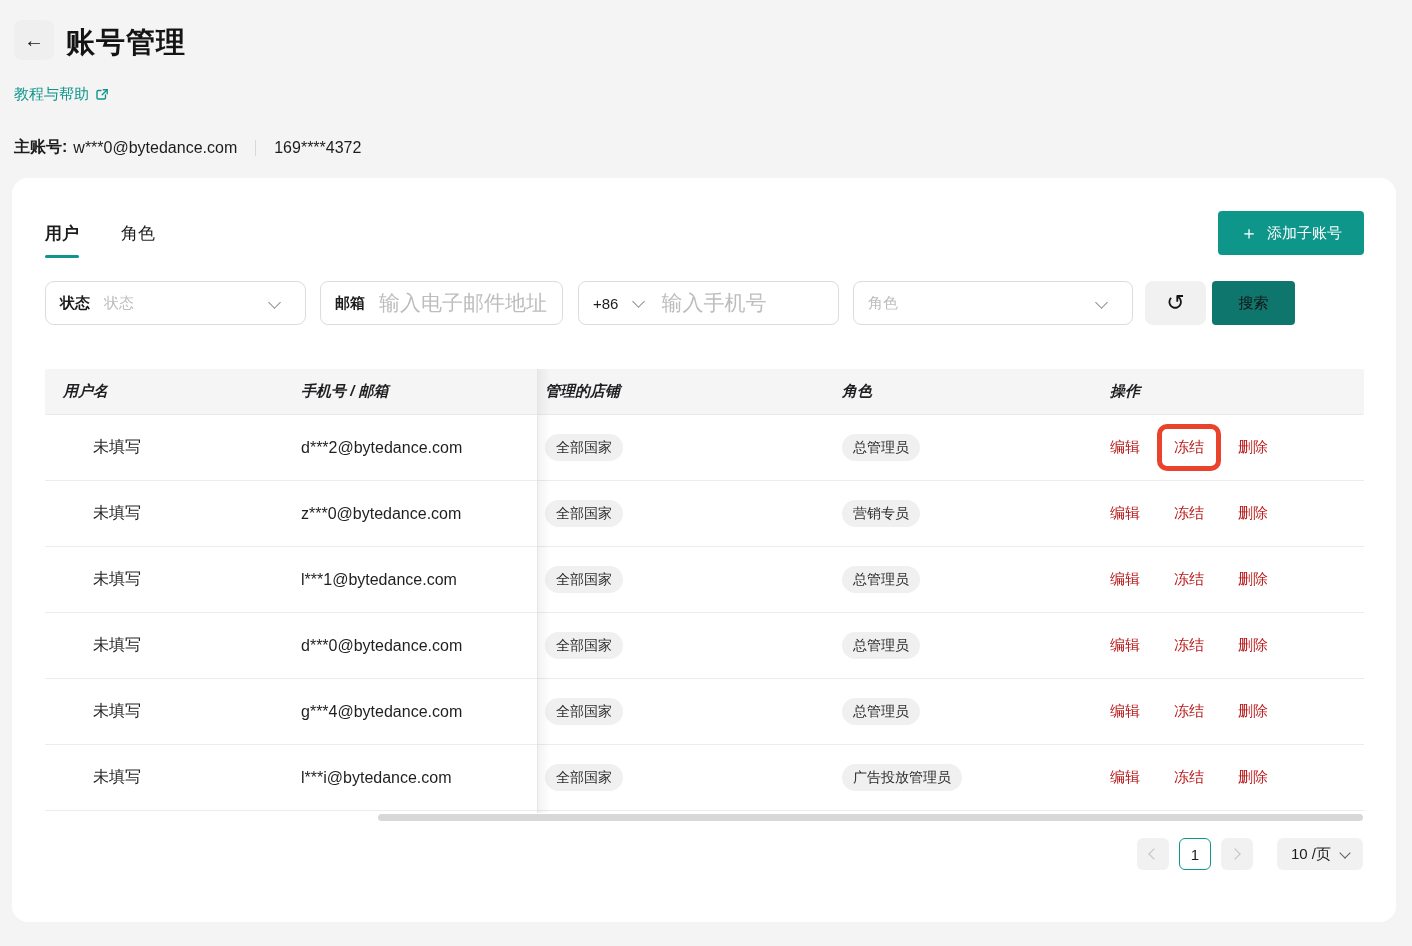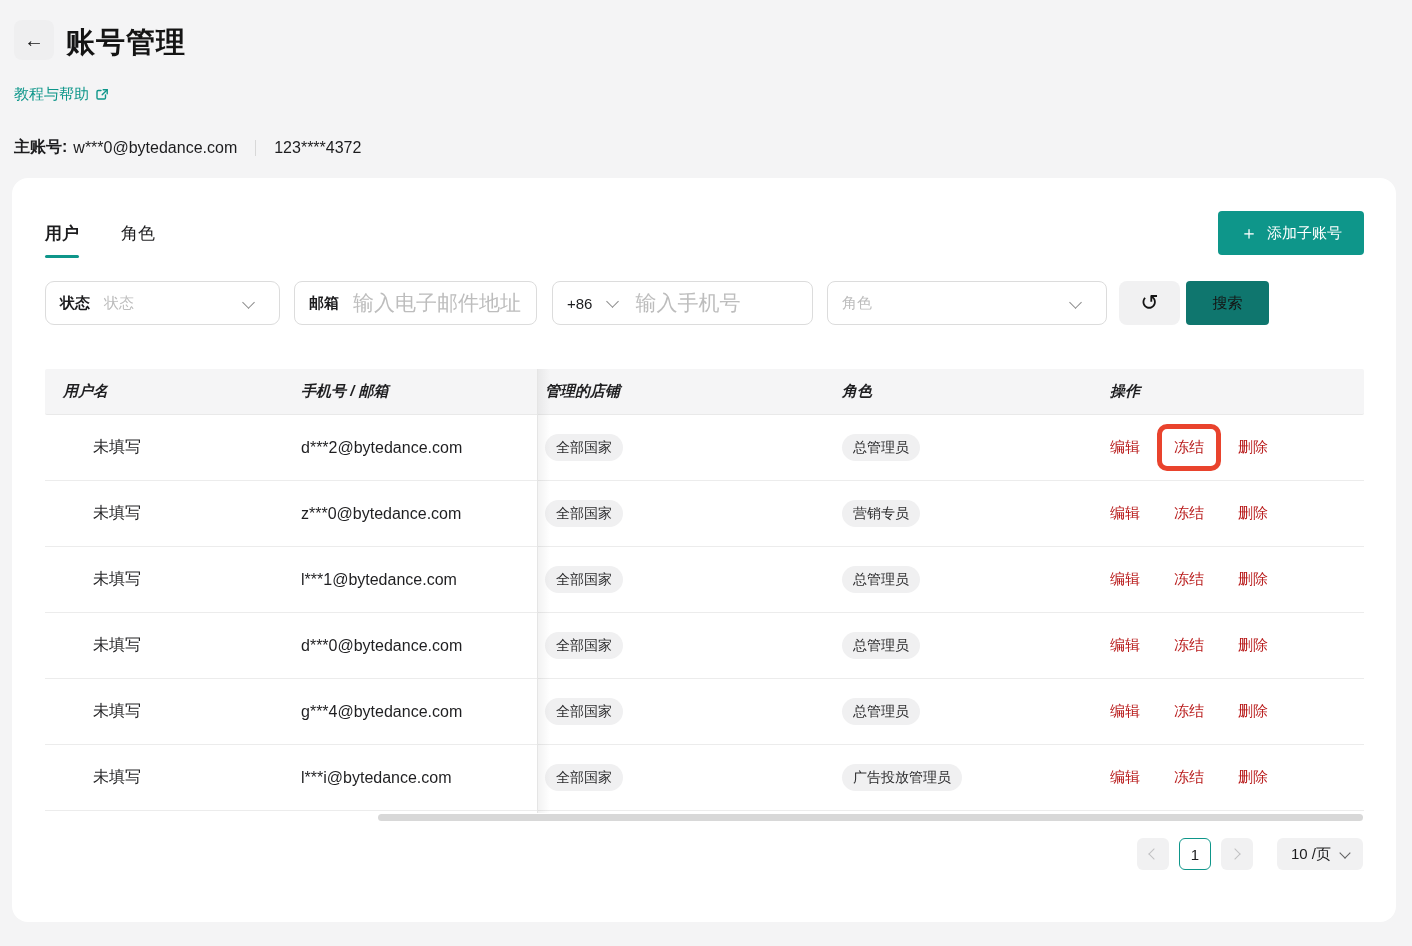--- a/index.html
+++ b/index.html
@@ -70,21 +70,21 @@
   .fbox input {
     border: none; outline: none; font-size: 21px; flex: 1; min-width: 0;
     font-family: inherit; color: #a16207; background: transparent;
   }
   .fbox input::placeholder { color: #bdbdbd; }
   .chev {
     width: 9px; height: 9px; border-right: 1.6px solid #8a8a8a; border-bottom: 1.6px solid #8a8a8a;
     transform: rotate(45deg); display: inline-block; margin-top: -4px;
   }
   .fbox .chev-end { position: absolute; right: 26px; top: 20px; }
-  .f-status { width: 235px; border-radius: 9px; }
+  .f-status { width: 261px; border-radius: 9px; }
   .f-email  { width: 243px; margin-left: 14px; }
   .f-phone  { width: 261px; margin-left: 15px; }
   .f-phone .code { color: #1c1c1e; margin-right: 16px; }
   .f-phone .chev { margin-right: 18px; }
   .f-role   { width: 280px; margin-left: 14px; }
   .icon-btn {
     width: 61px; height: 44px; margin-left: 12px; border: none; border-radius: 8px;
     background: #f1f1f2; display: flex; align-items: center; justify-content: center;
     font-size: 22px; color: #141414; cursor: pointer;
   }
@@ -179,21 +179,21 @@
       <path d="M8.2 1.8h4v4" stroke="#0e968a" stroke-width="1.4" stroke-linecap="round"></path>
       <path d="M12 2L7.2 6.8" stroke="#0e968a" stroke-width="1.4" stroke-linecap="round"></path>
     </svg>
   </span>
 </a>
 
 <div class="account-line">
   <span class="lbl">主账号:</span>
   <span>w***0@bytedance.com</span>
   <span class="vdiv"></span>
-  <span>123****4372</span>
+  <span>169****4372</span>
 </div>
 
 <div class="card">
 
   <div class="tabs">
     <div class="tab active">用户</div>
     <div class="tab">角色</div>
   </div>
 
   <button class="add-btn">

